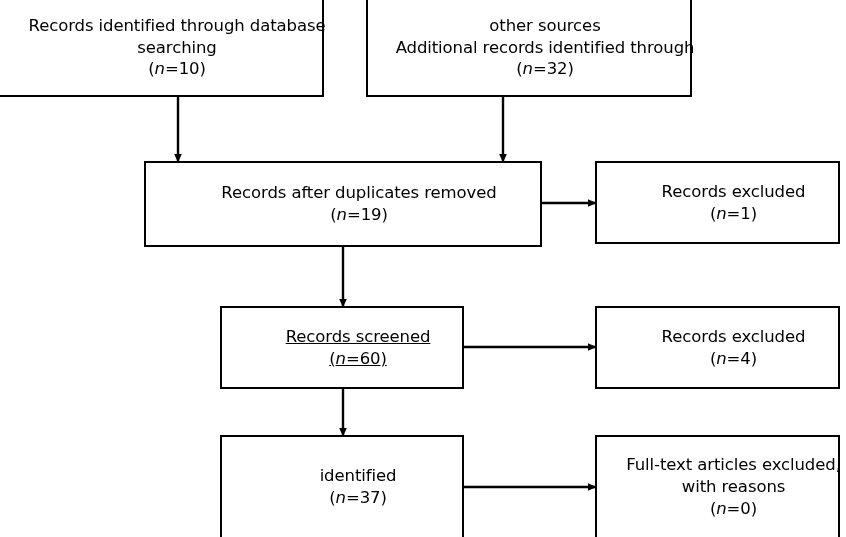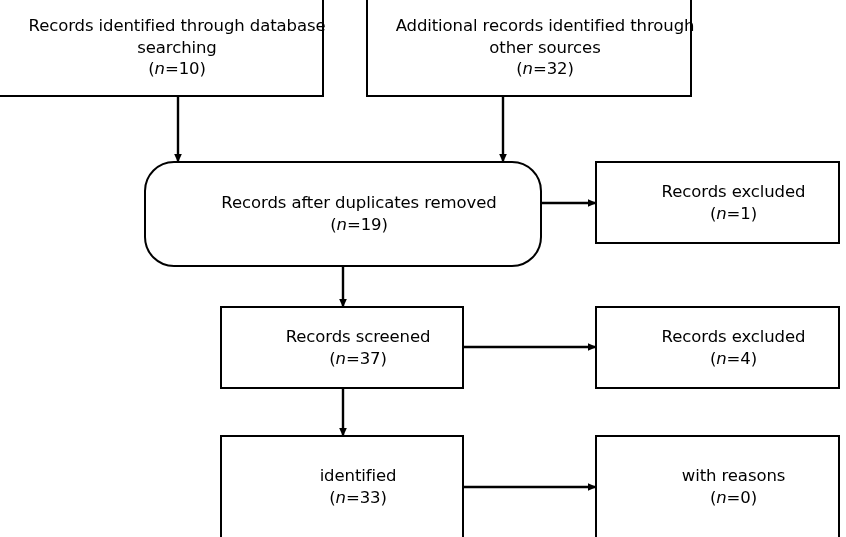--- a/index.html
+++ b/index.html
@@ -44,23 +44,23 @@
     display: block;
     white-space: nowrap;
     margin-left: 32px;
   }
   .node .count i {
     font-style: italic;
   }
   
   #node-db        { left: -2px;  top: -2px;  width: 326px; height: 99px; }
   #node-other     { left: 366px; top: -2px;  width: 326px; height: 99px; }
-  #node-dedup     { left: 144px; top: 161px; width: 398px; height: 106px; border-radius: 30px; }
+  #node-dedup     { left: 144px; top: 161px; width: 398px; height: 86px; }
   #node-excl1     { left: 595px; top: 161px; width: 245px; height: 83px; }
-  #node-screened  { left: 220px; top: 306px; width: 244px; height: 83px; }
+  #node-screened  { left: 220px; top: 306px; width: 244px; height: 83px; text-decoration: underline; }
   #node-excl2     { left: 595px; top: 306px; width: 245px; height: 83px; }
   #node-fulltext  { left: 220px; top: 435px; width: 244px; height: 104px; }
   #node-excl3     { left: 595px; top: 435px; width: 245px; height: 104px; }
 </style>
 </head>
 <body>
 
 <div id="diagram">
 
   <svg id="flow-svg" viewBox="0 0 846 537" xmlns="http://www.w3.org/2000/svg">
@@ -85,48 +85,49 @@
     <line x1="464" y1="487" x2="596" y2="487" stroke="#000000" stroke-width="2.4" marker-end="url(#arrowhead)"></line>
   </svg>
 
   <div class="node" id="node-db">
     <span class="line">Records identified through database</span>
     <span class="line">searching</span>
     <span class="line count"><span>(</span><i>n</i><span>=10</span><span>)</span></span>
   </div>
 
   <div class="node" id="node-other">
+    <span class="line">other sources</span>
     <span class="line">Additional records identified through</span>
-    <span class="line">other sources</span>
     <span class="line count"><span>(</span><i>n</i><span>=32</span><span>)</span></span>
   </div>
 
   <div class="node" id="node-dedup">
     <span class="line">Records after duplicates removed</span>
     <span class="line count"><span>(</span><i>n</i><span>=19</span><span>)</span></span>
   </div>
 
   <div class="node" id="node-excl1">
     <span class="line">Records excluded</span>
     <span class="line count"><span>(</span><i>n</i><span>=1</span><span>)</span></span>
   </div>
 
   <div class="node" id="node-screened">
     <span class="line">Records screened</span>
-    <span class="line count"><span>(</span><i>n</i><span>=37</span><span>)</span></span>
+    <span class="line count"><span>(</span><i>n</i><span>=60</span><span>)</span></span>
   </div>
 
   <div class="node" id="node-excl2">
     <span class="line">Records excluded</span>
     <span class="line count"><span>(</span><i>n</i><span>=4</span><span>)</span></span>
   </div>
 
   <div class="node" id="node-fulltext">
     <span class="line">identified</span>
-    <span class="line count"><span>(</span><i>n</i><span>=33</span><span>)</span></span>
+    <span class="line count"><span>(</span><i>n</i><span>=37</span><span>)</span></span>
   </div>
 
   <div class="node" id="node-excl3">
+    <span class="line">Full-text articles excluded,</span>
     <span class="line">with reasons</span>
     <span class="line count"><span>(</span><i>n</i><span>=0</span><span>)</span></span>
   </div>
 
 </div>
 
 </body></html>

